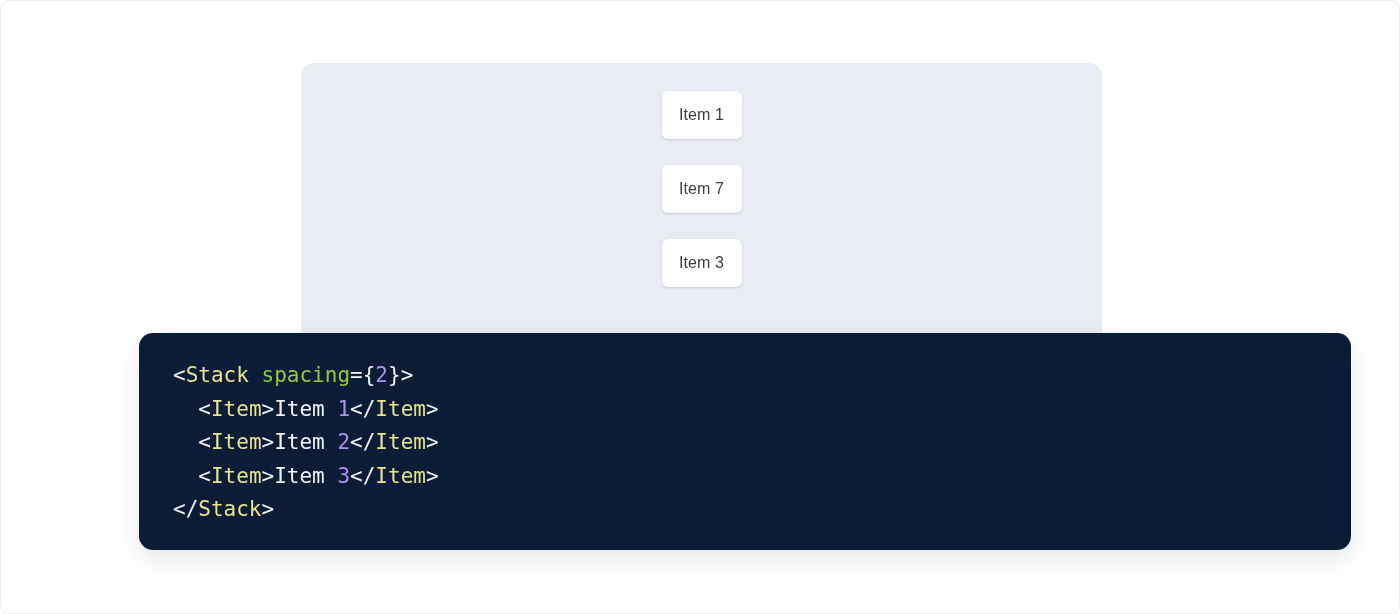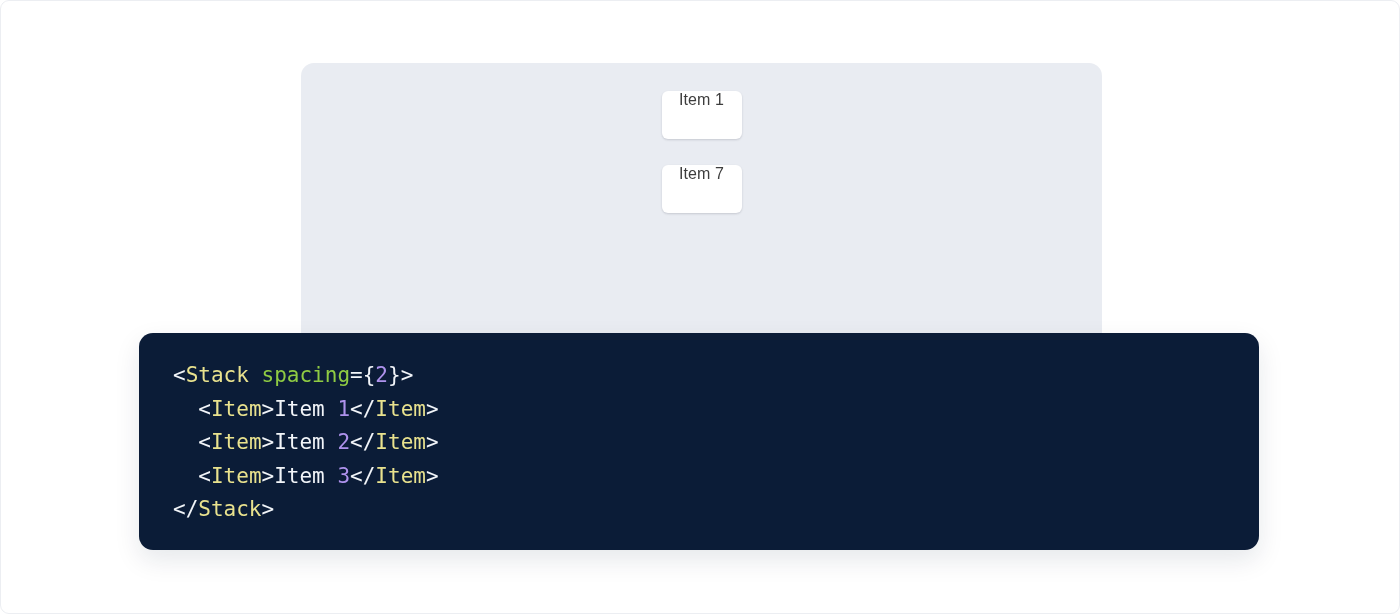--- a/index.html
+++ b/index.html
@@ -52,33 +52,33 @@
   }
 
   .stack-item {
     width: 80px;
     height: 48px;
     background: #ffffff;
     border-radius: 6px;
     box-shadow: 0 1px 2px rgba(16, 24, 40, 0.10),
                 0 1px 3px rgba(16, 24, 40, 0.06);
     display: flex;
-    align-items: flex-start;
+    align-items: center;
     justify-content: center;
     font-size: 16px;
     color: #3d3d3d;
     letter-spacing: 0.1px;
   }
 
   
   #code-block {
     position: absolute;
     left: 138px;
     top: 332px;
-    width: 1120px;
+    width: 1212px;
     height: 217px;
     background: #0b1c37;
     border-radius: 14px;
     box-sizing: border-box;
     padding: 26px 0 0 0;
     box-shadow: 0 10px 26px rgba(11, 28, 55, 0.10);
     overflow: hidden;
   }
 
   #code-pre {
@@ -103,20 +103,23 @@
 <div id="page-frame">
 
   <div id="preview-panel">
     <div id="stack-list">
         <div class="stack-item">
           <span>Item 1</span>
         </div>
         <div class="stack-item">
           <span>Item 7</span>
         </div>
+        <div class="stack-item">
+          <span>Item 3</span>
+        </div>
       </div>
   </div>
 
   <div id="code-block">
     <pre id="code-pre"><span><span class="tok-punct">&lt;</span><span class="tok-tag">Stack</span><span class="tok-text"> </span><span class="tok-attr">spacing</span><span class="tok-punct">={</span><span class="tok-num">2</span><span class="tok-punct">}&gt;</span></span>
 <span>  <span class="tok-punct">&lt;</span><span class="tok-tag">Item</span><span class="tok-punct">&gt;</span><span class="tok-text">Item </span><span class="tok-num">1</span><span class="tok-punct">&lt;/</span><span class="tok-tag">Item</span><span class="tok-punct">&gt;</span></span>
 <span>  <span class="tok-punct">&lt;</span><span class="tok-tag">Item</span><span class="tok-punct">&gt;</span><span class="tok-text">Item </span><span class="tok-num">2</span><span class="tok-punct">&lt;/</span><span class="tok-tag">Item</span><span class="tok-punct">&gt;</span></span>
 <span>  <span class="tok-punct">&lt;</span><span class="tok-tag">Item</span><span class="tok-punct">&gt;</span><span class="tok-text">Item </span><span class="tok-num">3</span><span class="tok-punct">&lt;/</span><span class="tok-tag">Item</span><span class="tok-punct">&gt;</span></span>
 <span><span class="tok-punct">&lt;/</span><span class="tok-tag">Stack</span><span class="tok-punct">&gt;</span></span></pre>
   </div>

